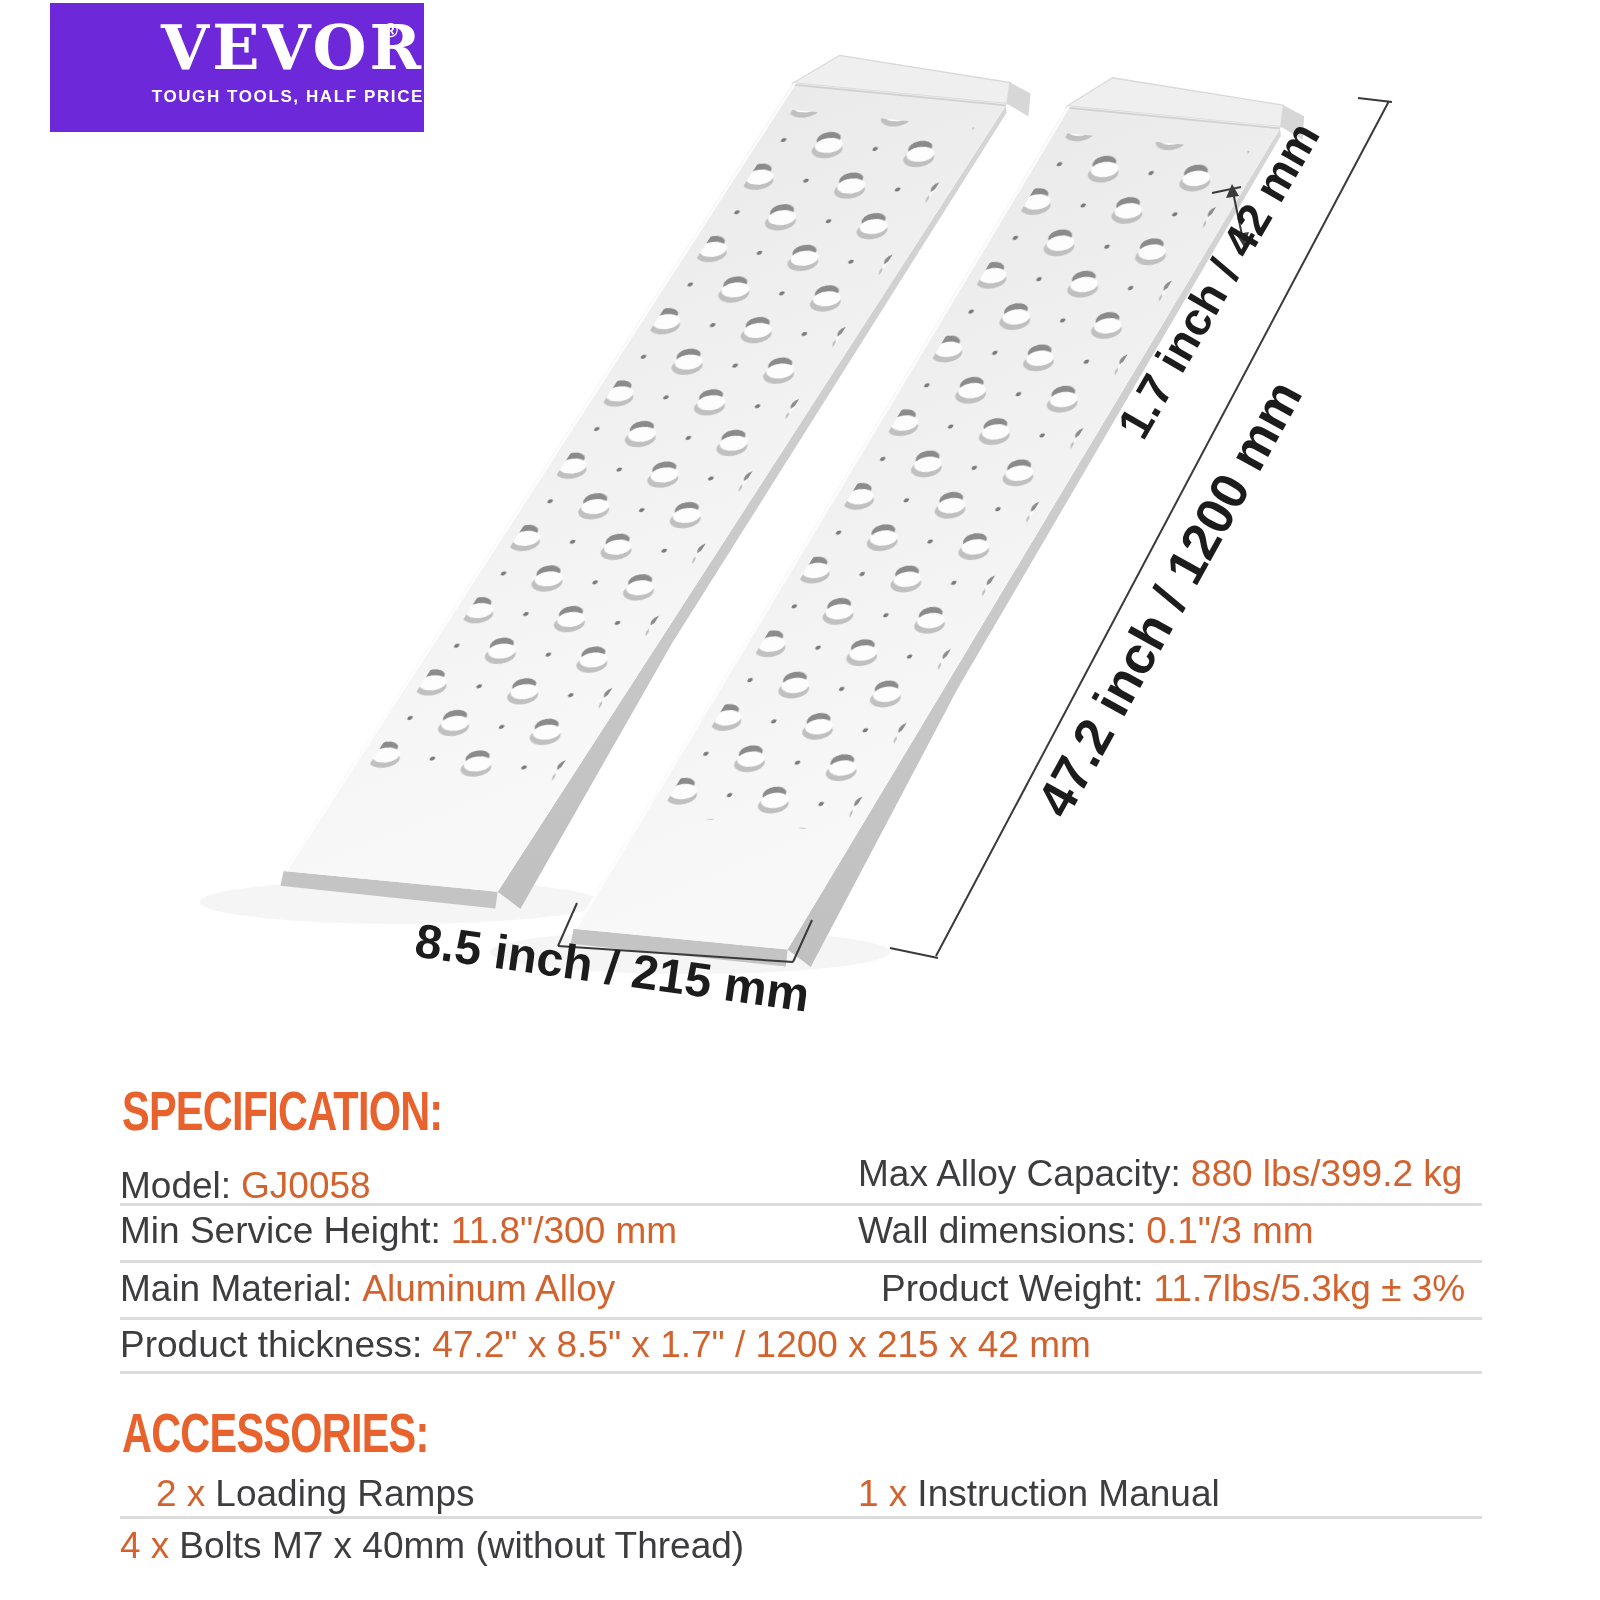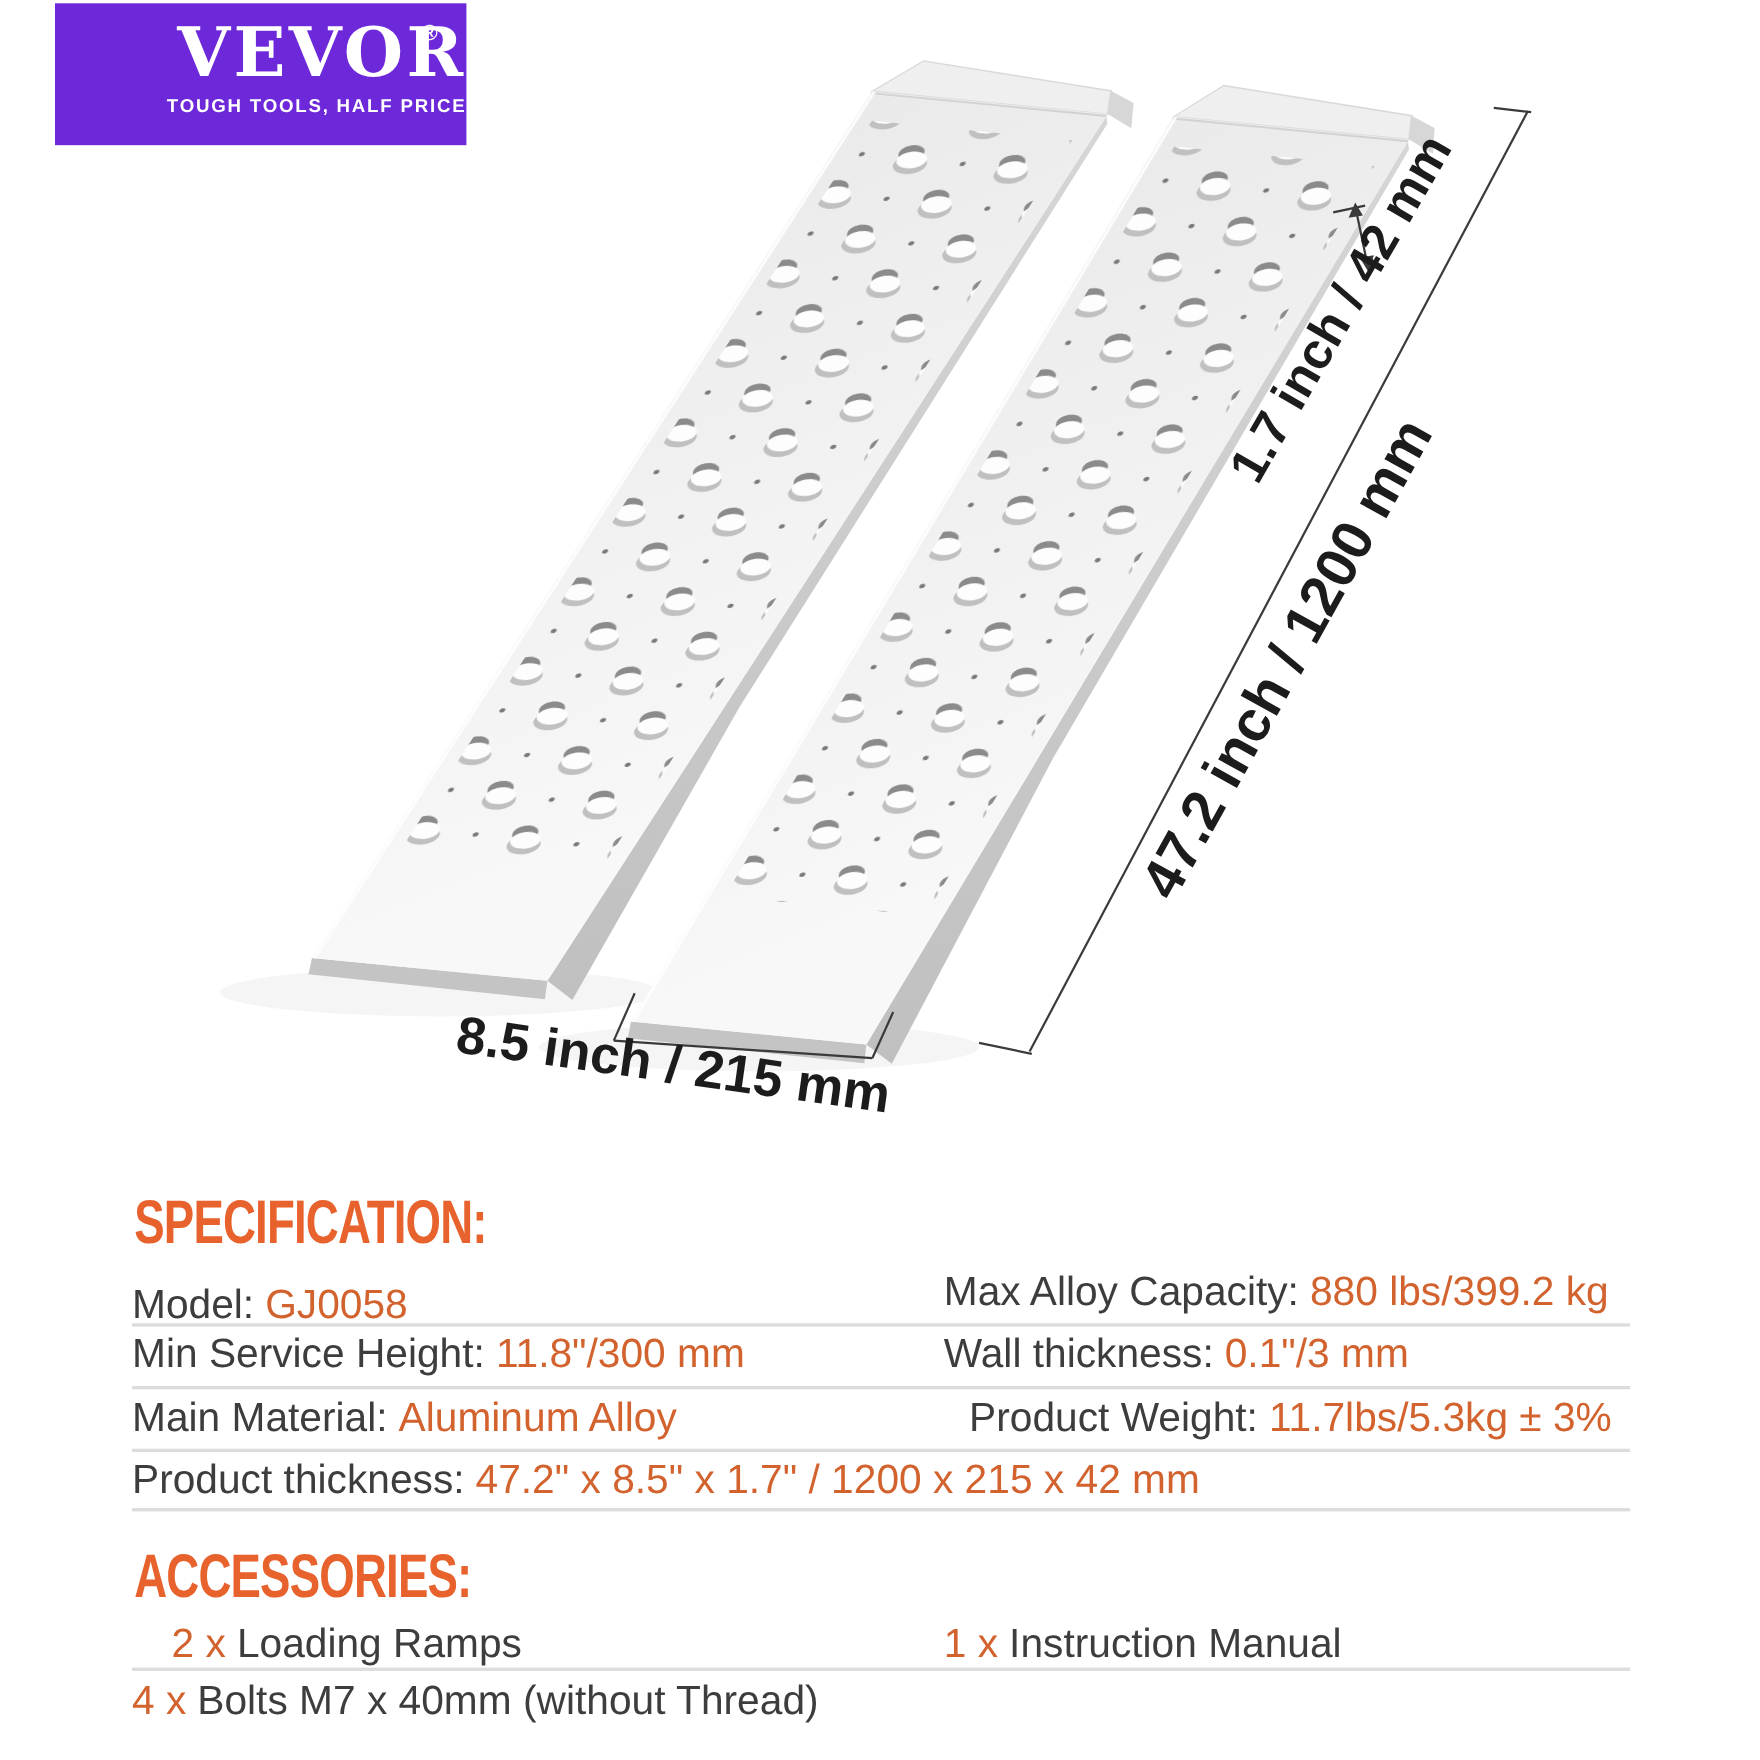--- a/index.html
+++ b/index.html
@@ -138,21 +138,21 @@
 </div>
 <div class="cell" style="left:858px;top:1152px;">
   <span class="lbl">Max Alloy Capacity:</span><span class="val">880 lbs/399.2 kg</span>
 </div>
 <div class="divider" style="top:1203px;"></div>
 
 <div class="cell" style="left:120px;top:1209px;">
   <span class="lbl">Min Service Height:</span><span class="val">11.8"/300 mm</span>
 </div>
 <div class="cell" style="left:858px;top:1209px;">
-  <span class="lbl">Wall thickness:</span><span class="val">0.1"/3 mm</span>
+  <span class="lbl">Wall dimensions:</span><span class="val">0.1"/3 mm</span>
 </div>
 <div class="divider" style="top:1260px;"></div>
 
 <div class="cell" style="left:120px;top:1267px;">
   <span class="lbl">Main Material:</span><span class="val">Aluminum Alloy</span>
 </div>
 <div class="cell" style="left:881px;top:1267px;">
   <span class="lbl">Product Weight:</span><span class="val">11.7lbs/5.3kg ± 3%</span>
 </div>
 <div class="divider" style="top:1317px;"></div>

